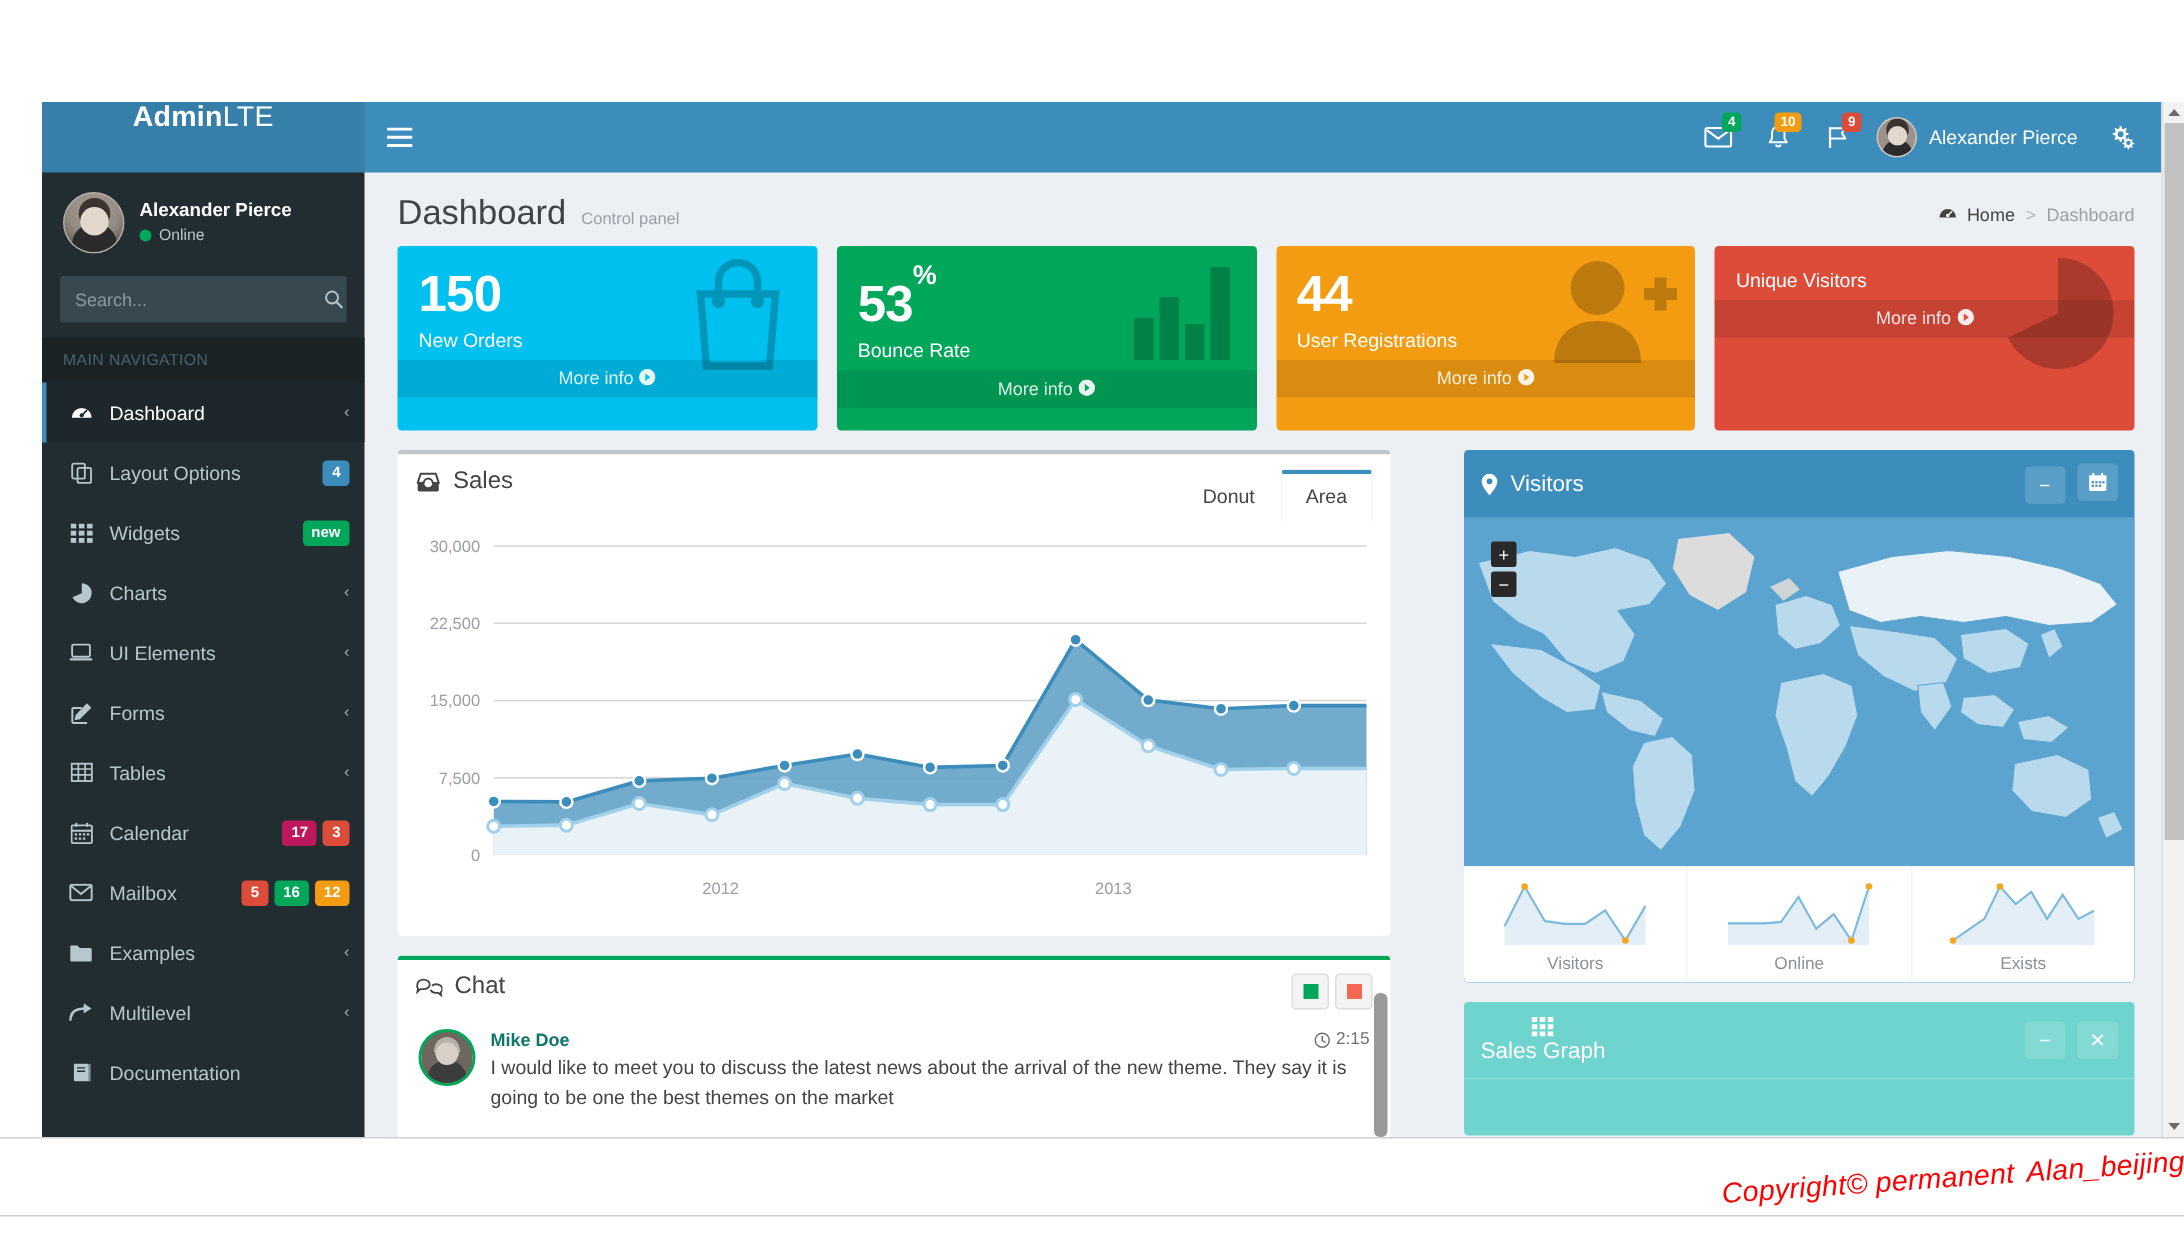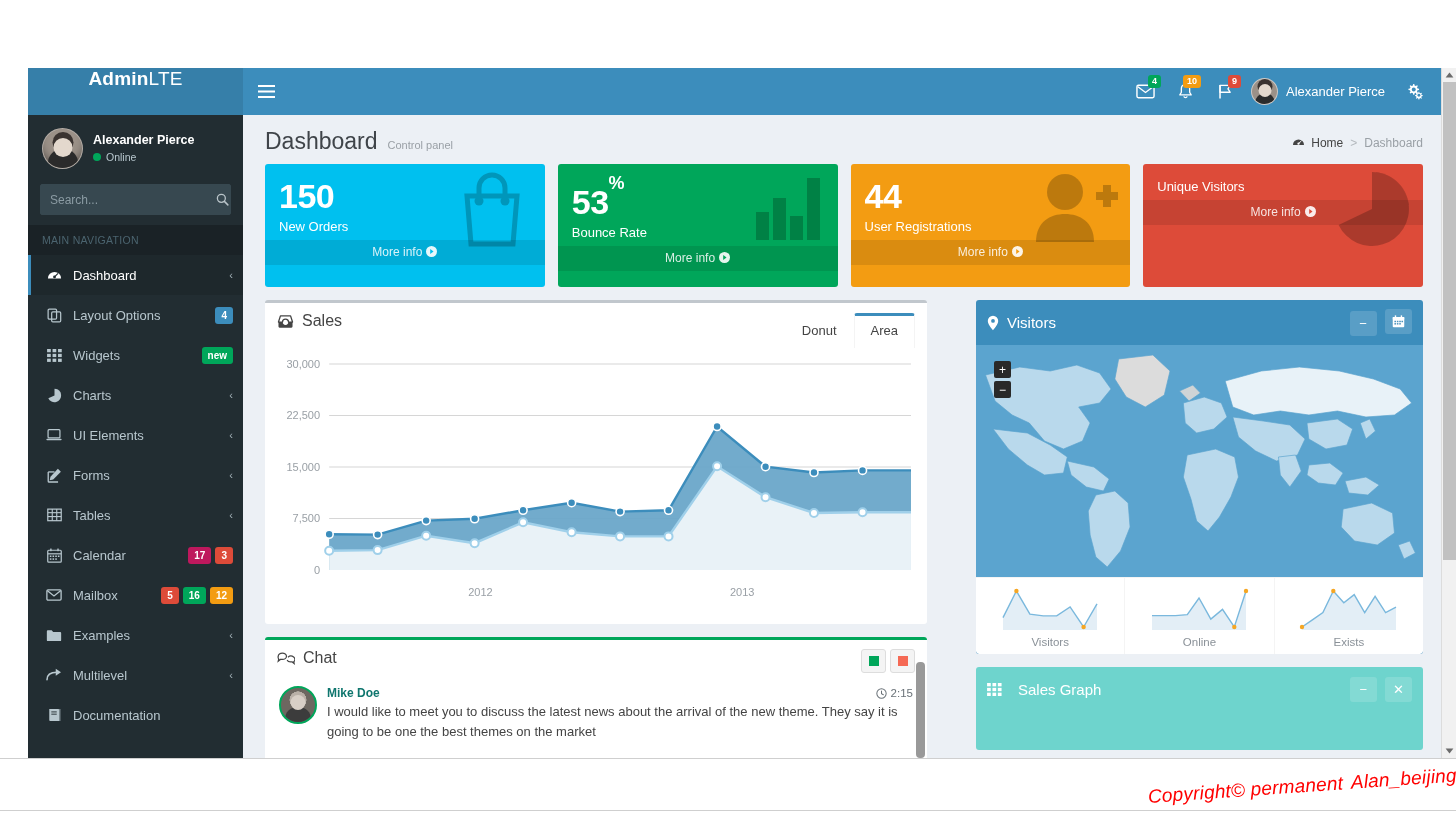--- a/index.html
+++ b/index.html
@@ -846,21 +846,21 @@
                       <path d="M 3 42 L 3.0 39.0 L 13.4 31.8 L 23.9 24.6 L 34.3 3.0 L 44.8 14.7 L 55.2 6.6 L 65.7 24.6 L 76.1 8.4 L 86.6 24.6 L 97.0 19.2 L 97 42 Z" fill="#e3eef6"></path>
                       <path d="M 3.0 39.0 L 13.4 31.8 L 23.9 24.6 L 34.3 3.0 L 44.8 14.7 L 55.2 6.6 L 65.7 24.6 L 76.1 8.4 L 86.6 24.6 L 97.0 19.2" fill="none" stroke="#7ab8dd" stroke-width="1.4"></path>
                       <circle cx="34.3" cy="3.0" r="2.2" fill="#f5a623"></circle>
                       <circle cx="3.0" cy="39.0" r="2.2" fill="#f5a623"></circle>
                     </svg><div class="spark-label">Exists</div></div>
                 </div>
             </div>
 
             <div style="margin-top:13px;">
               <div class="sales-graph-head">
-                <div style="display:flex;align-items:center;gap:16px;">
+                <div style="display:flex;align-items:center;gap:1px;flex-direction:column;">
                   <svg width="15" height="13" viewBox="0 0 16 14">
                     <g fill="#fff">
                       <rect x="0" y="0" width="4" height="3.6"></rect>
                         <rect x="5.8" y="0" width="4" height="3.6"></rect>
                         <rect x="11.6" y="0" width="4" height="3.6"></rect>
                       <rect x="0" y="5.2" width="4" height="3.6"></rect>
                         <rect x="5.8" y="5.2" width="4" height="3.6"></rect>
                         <rect x="11.6" y="5.2" width="4" height="3.6"></rect>
                       <rect x="0" y="10.4" width="4" height="3.6"></rect>
                         <rect x="5.8" y="10.4" width="4" height="3.6"></rect>

